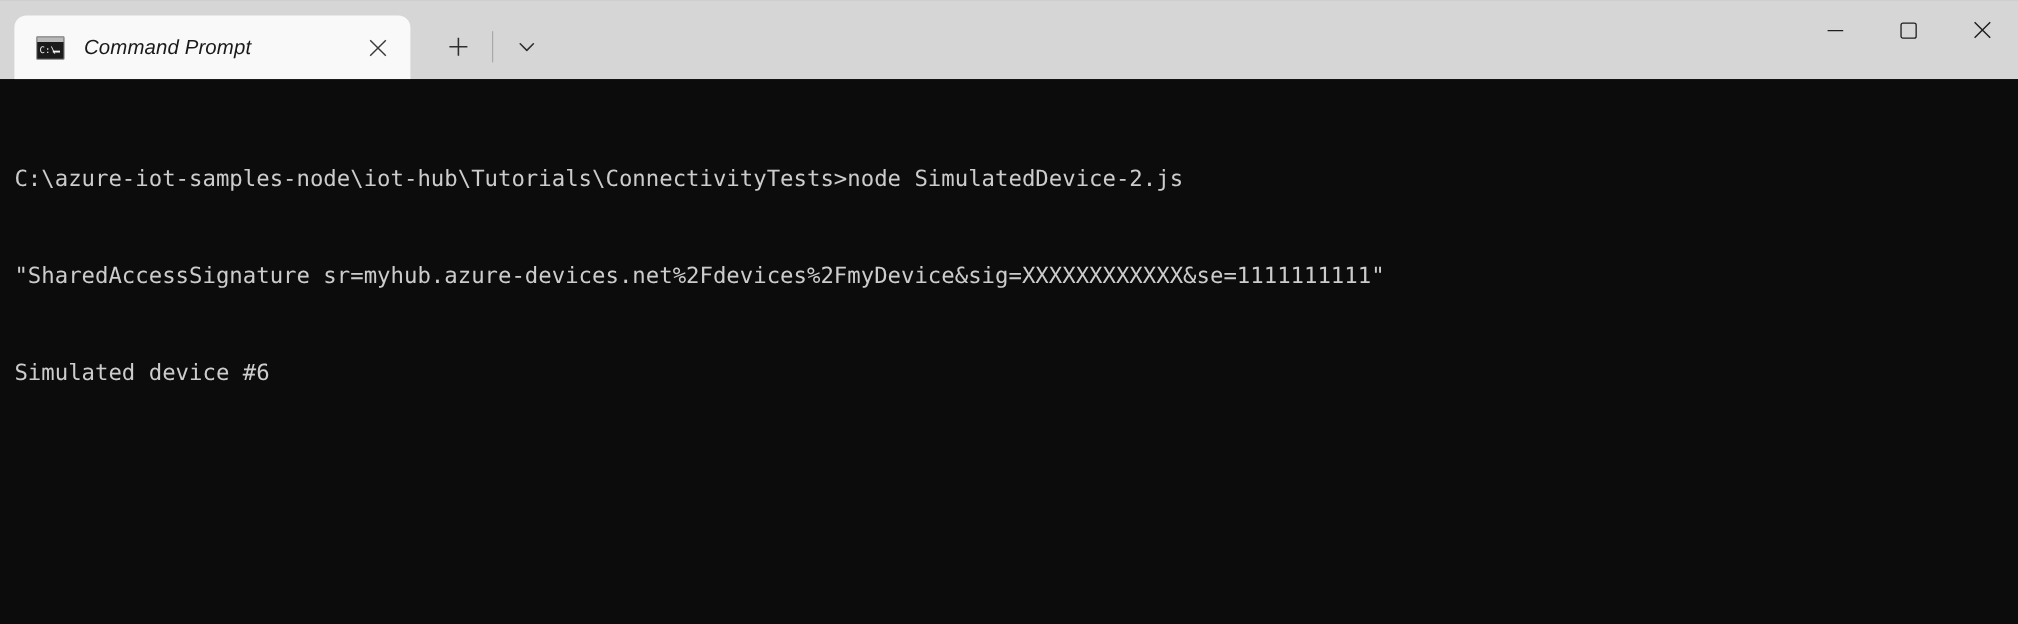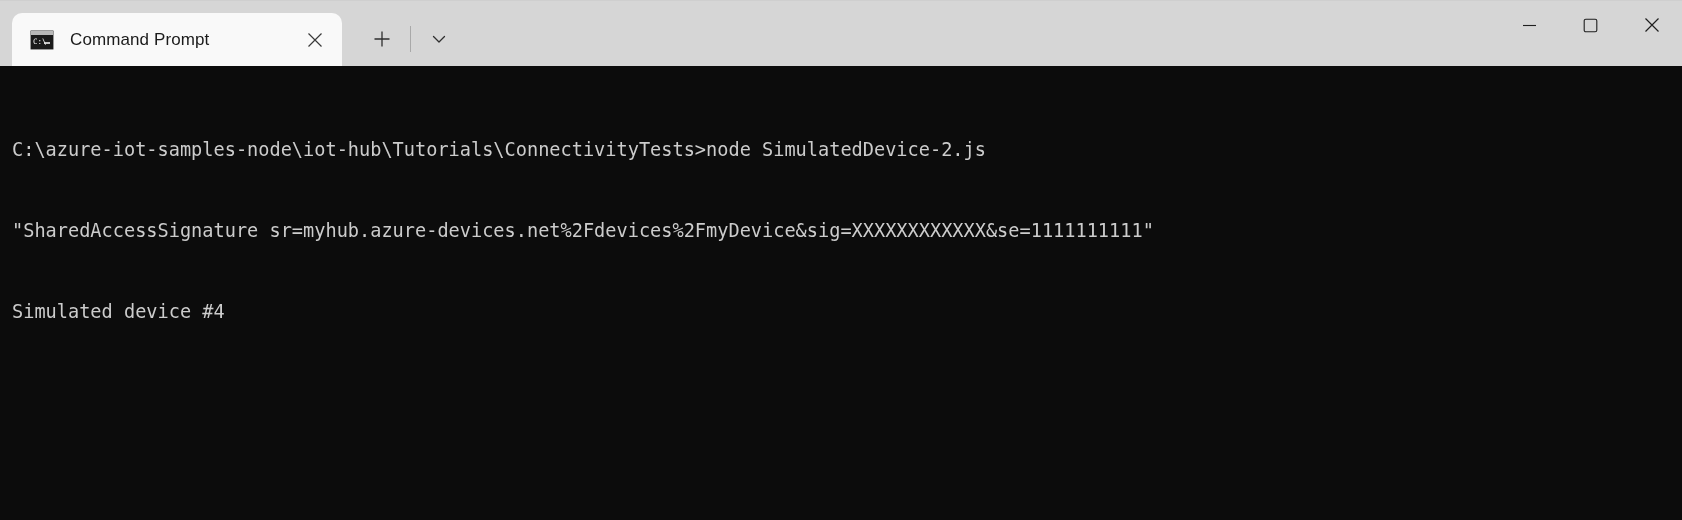--- a/index.html
+++ b/index.html
@@ -68,20 +68,21 @@
     display: block;
   }
 
   .tab-title {
     flex: 1 1 auto;
     font-size: 17px;
     color: #1a1a1a;
     font-family: "Liberation Sans", sans-serif;
     white-space: nowrap;
     letter-spacing: 0.1px;
+    font-style: italic;
   }
 
   .tab-close {
     width: 34px;
     height: 34px;
     flex: 0 0 auto;
     display: flex;
     align-items: center;
     justify-content: center;
     border-radius: 5px;
@@ -222,21 +223,21 @@
           <path d="M1.5 1.5 L14.5 14.5 M14.5 1.5 L1.5 14.5" stroke="#1f1f1f" stroke-width="1.2" fill="none"></path>
         </svg>
       </div>
     </div>
   </div>
 
   <div class="terminal">
     <div class="console-text">
       <div class="console-line">C:\azure-iot-samples-node\iot-hub\Tutorials\ConnectivityTests&gt;node SimulatedDevice-2.js</div>
       <div class="console-line">"SharedAccessSignature sr=myhub.azure-devices.net%2Fdevices%2FmyDevice&amp;sig=XXXXXXXXXXXX&amp;se=1111111111"</div>
-      <div class="console-line">Simulated device #4</div>
+      <div class="console-line">Simulated device #6</div>
       <div class="console-line blank"></div>
       
       
       
       
     </div>
   </div>
 
 </div>
 

